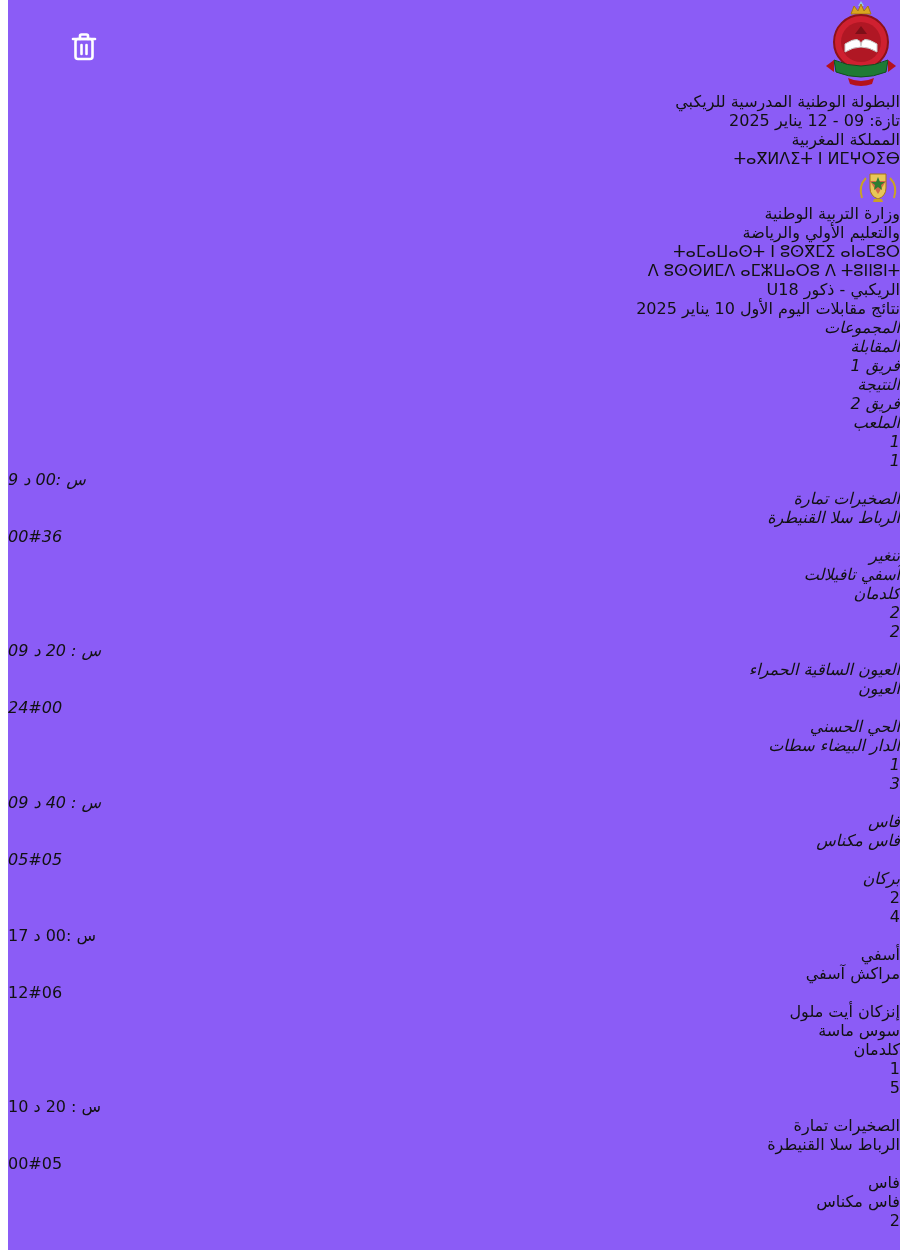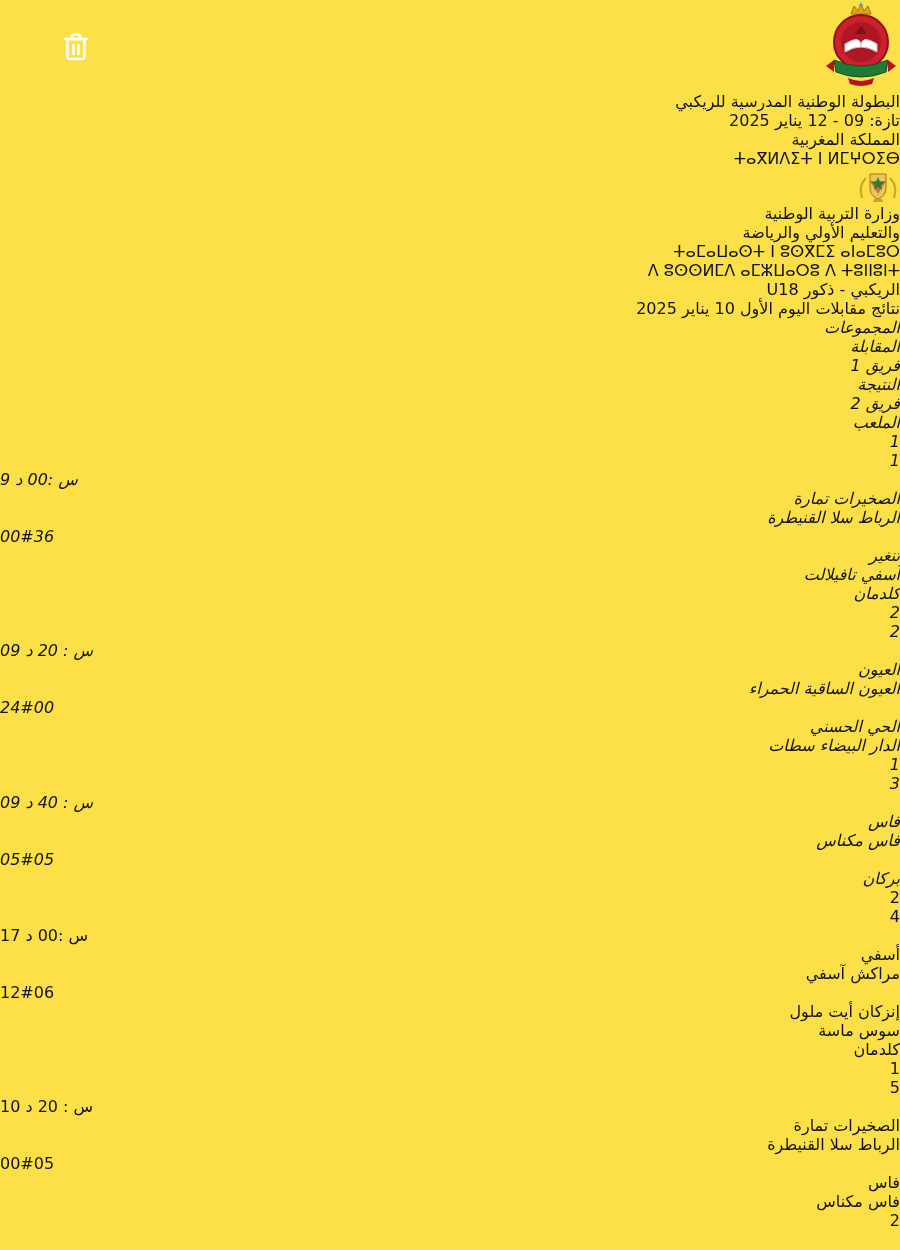--- a/index.html
+++ b/index.html
@@ -1,18 +1,18 @@
 <!DOCTYPE html>
 <html dir="rtl" lang="ar"><head>
 <meta charset="utf-8">
 <style>
   html,body{margin:0;padding:0;background:#ffffff;}
   body{width:900px;height:1250px;position:relative;overflow:hidden;
        font-family:"DejaVu Sans",sans-serif;color:#111;}
-  .page{position:absolute;inset:0;background:#fde047;}
+  .page{position:absolute;inset:0;background:#8b5cf6;margin-left:8px;}
 
   
   .trash-btn{position:absolute;left:31px;top:31px;width:60px;height:60px;border-radius:50%;
 [6 lines truncated for brevity: .fed-logo, .page-title, .date-line styles]
   .ministry{position:absolute;right:22px;top:40px;width:172px;text-align:center;line-height:1.25;}
   .ministry .g{color:#0c7a3c;font-size:7px;font-weight:bold;}
   .ministry .tif{color:#444;font-size:5.5px;}
   .ministry .m{color:#7a1f1f;font-size:6.5px;font-weight:bold;}
   .ministry .t2{color:#0c6e7a;font-size:5px;}
 
@@ -147,22 +147,22 @@
       <div class="cell time shade" dir="ltr">9 س :00 د</div>
       <div class="cell team">الصخيرات تمارة</div>
       <div class="cell team">الرباط سلا القنيطرة</div>
       <div class="cell score" dir="ltr"><span class="s-num">00</span><span class="s-sep">#</span><span class="s-num">36</span></div>
       <div class="cell team">تنغير</div>
       <div class="cell team">آسفي تافيلالت</div>
       <div class="cell stadium shade" style="grid-row: span 3;">كلدمان</div>
       <div class="cell num shade">2</div>
       <div class="cell num shade">2</div>
       <div class="cell time shade" dir="ltr">09 س : 20 د</div>
+      <div class="cell team">العيون الساقية الحمراء</div>
       <div class="cell team">العيون</div>
-      <div class="cell team">العيون الساقية الحمراء</div>
       <div class="cell score" dir="ltr"><span class="s-num">24</span><span class="s-sep">#</span><span class="s-num">00</span></div>
       <div class="cell team">الحي الحسني</div>
       <div class="cell team">الدار البيضاء سطات</div>
       <div class="cell num shade">1</div>
       <div class="cell num shade">3</div>
       <div class="cell time shade" dir="ltr">09 س : 40 د</div>
       <div class="cell team">فاس</div>
       <div class="cell team">فاس مكناس</div>
       <div class="cell score" dir="ltr"><span class="s-num">05</span><span class="s-sep">#</span><span class="s-num">05</span></div>
       <div class="cell team">بركان</div>

